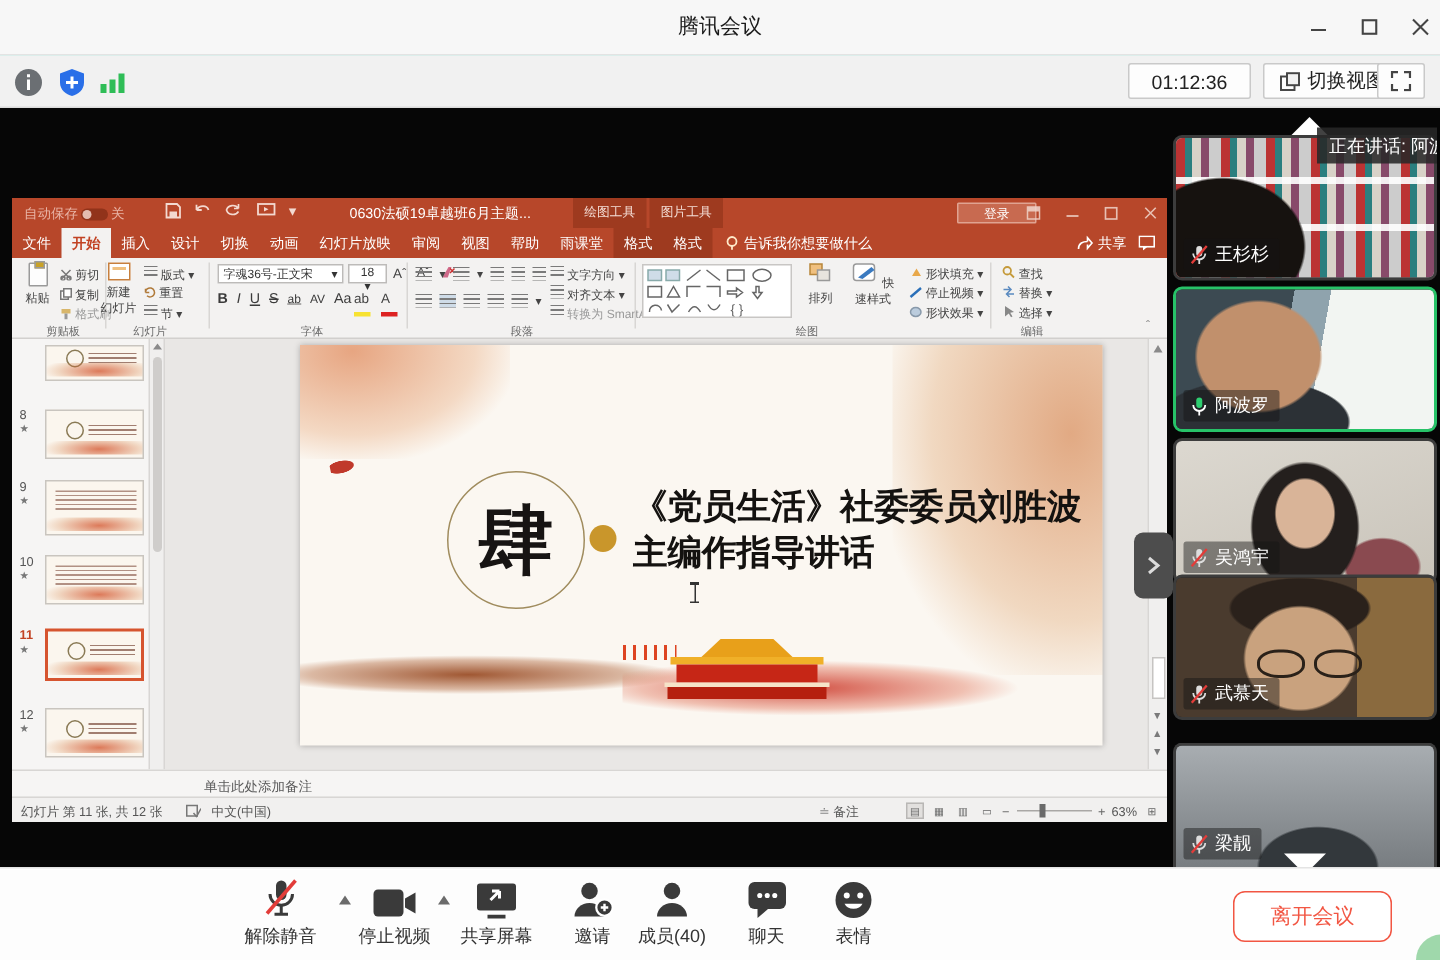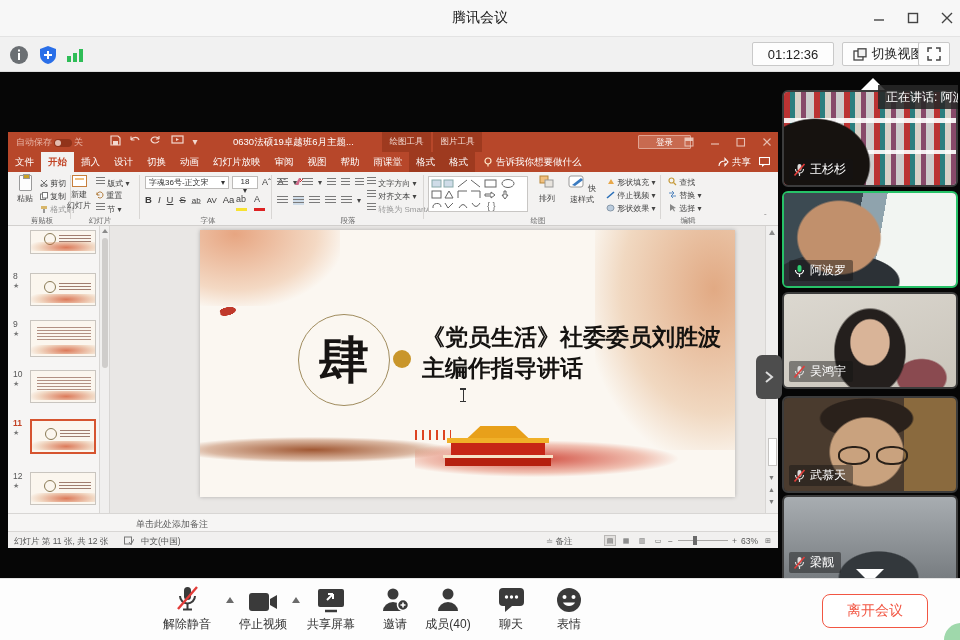--- a/index.html
+++ b/index.html
@@ -594,21 +594,21 @@
           <svg width="13" height="14">
               <rect x="4.5" y="1" width="4" height="7" rx="2" fill="#ddd"></rect>
               <path d="M2.5 6 a4 4 0 0 0 8 0" fill="none" stroke="#ddd" stroke-width="1.2"></path>
               <line x1="6.5" y1="10" x2="6.5" y2="13" stroke="#ddd" stroke-width="1.2"></line>
               <line x1="1.5" y1="12.5" x2="11.5" y2="1" stroke="#e23c39" stroke-width="1.6"></line>
             </svg>
           <span>吴鸿宇</span>
         </div>
       </div>
 
-      <div class="tile" style="top:324px;padding-left:16px;">
+      <div class="tile" style="top:311px;padding-left:16px;">
         <div class="scene scene-4"></div>
         <div class="glasses"></div>
         <div class="name-tag">
           <svg width="13" height="14">
               <rect x="4.5" y="1" width="4" height="7" rx="2" fill="#ddd"></rect>
               <path d="M2.5 6 a4 4 0 0 0 8 0" fill="none" stroke="#ddd" stroke-width="1.2"></path>
               <line x1="6.5" y1="10" x2="6.5" y2="13" stroke="#ddd" stroke-width="1.2"></line>
               <line x1="1.5" y1="12.5" x2="11.5" y2="1" stroke="#e23c39" stroke-width="1.6"></line>
             </svg>
           <span>武慕天</span>

